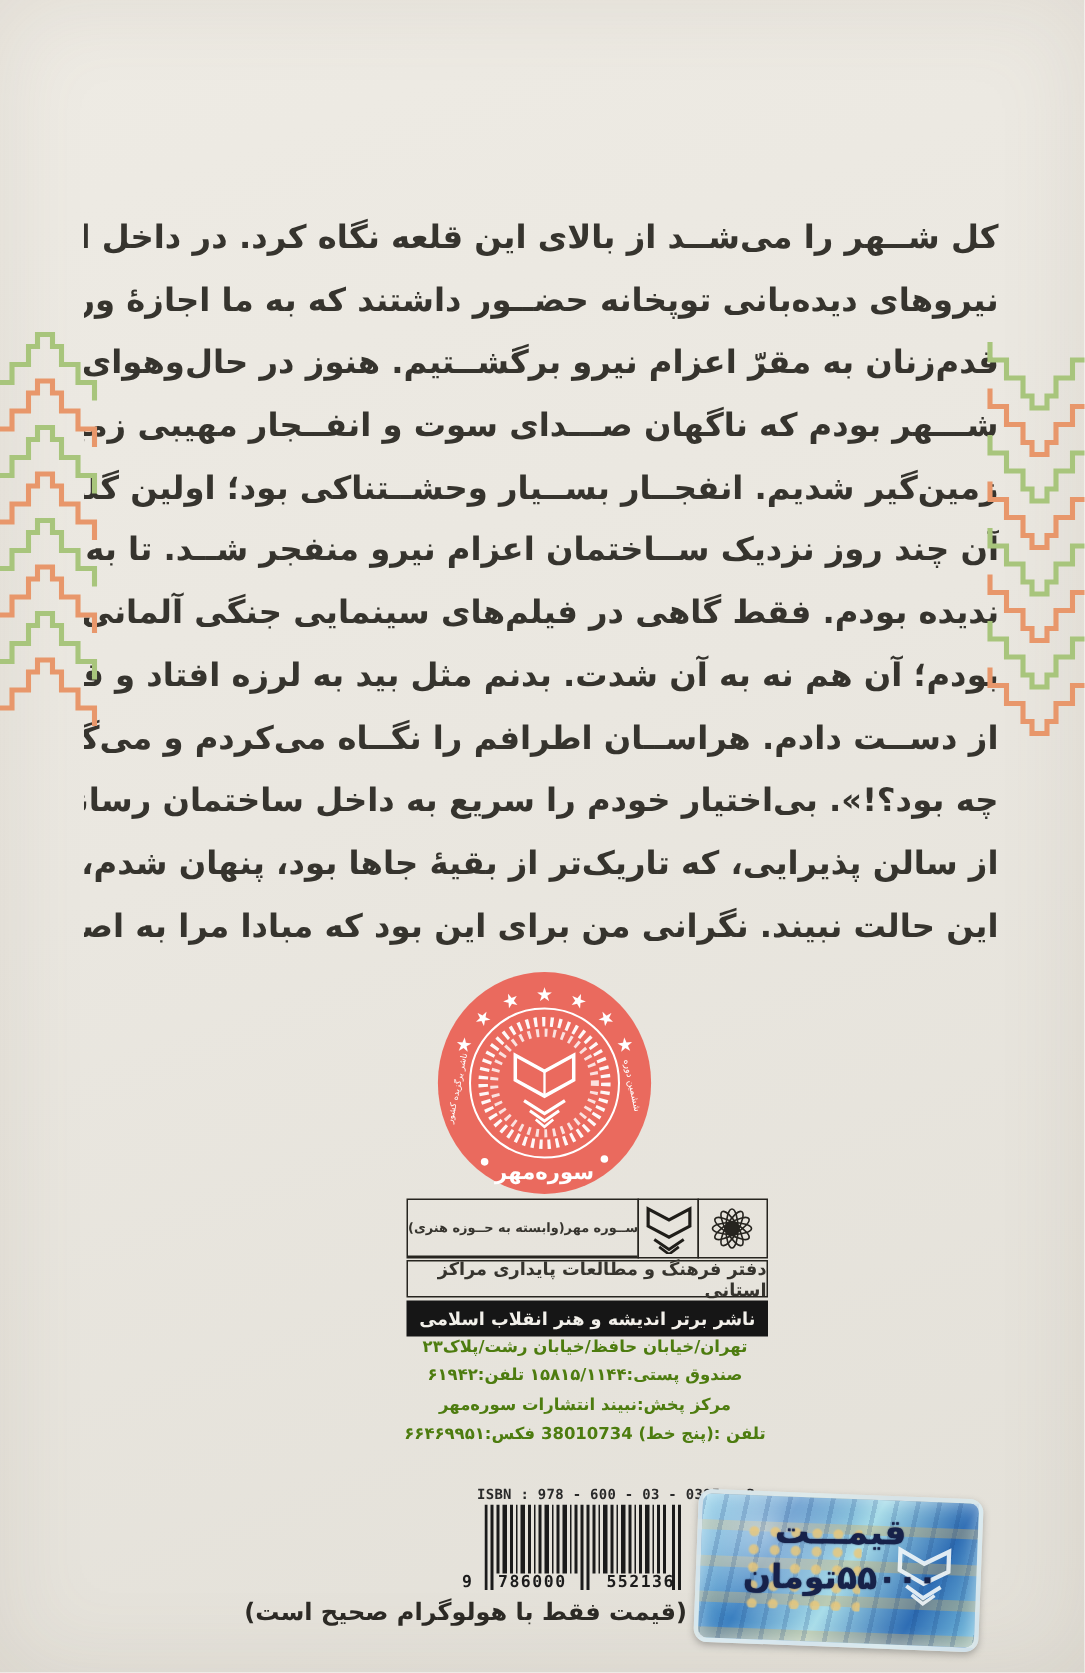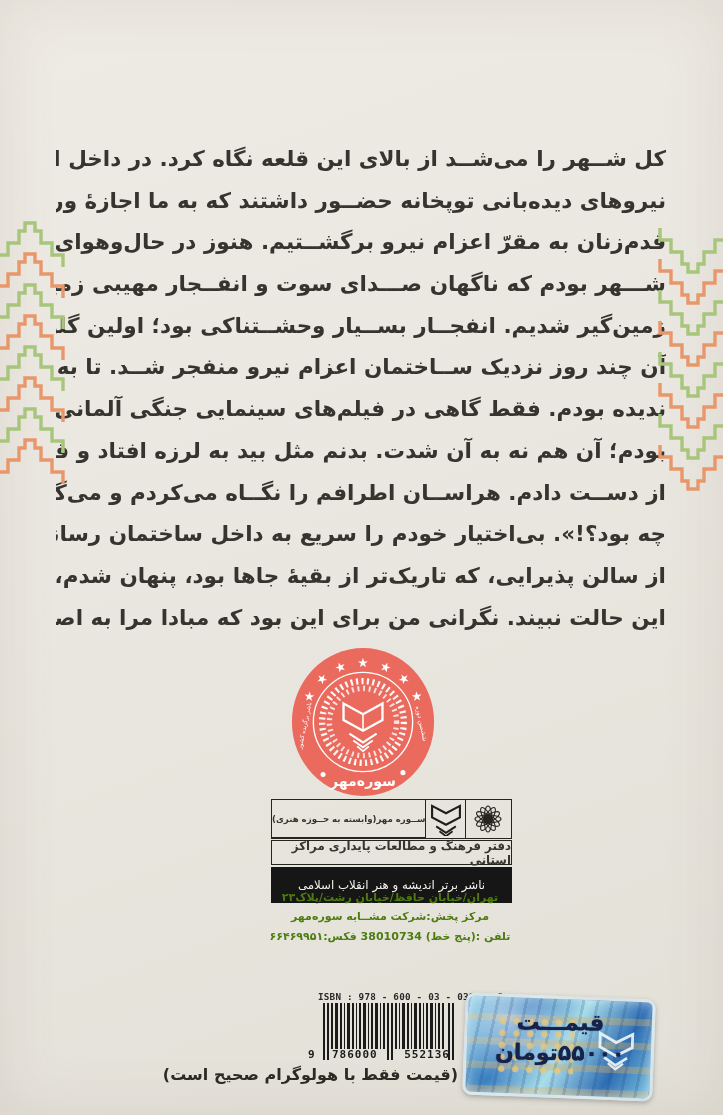--- a/index.html
+++ b/index.html
@@ -43,22 +43,22 @@
   .pub-row1{display:flex;height:40px;}
   .pub-cell{border:1.5px solid #26241f;background:transparent;}
   .pub-flower{width:56px;display:flex;align-items:center;justify-content:center;}
   .pub-book{width:49px;margin-right:-1.5px;display:flex;align-items:center;justify-content:center;}
   .pub-text{flex:1;margin-right:-1.5px;display:flex;flex-direction:row;}
   .pub-text div{flex:1;display:flex;align-items:center;justify-content:center;
     font-size:8.6px;font-weight:bold;white-space:nowrap;}
   .pub-text div:first-child{border-bottom:1.2px solid #26241f;}
   .pub-row2{margin-top:1px;border:1.5px solid #26241f;height:25px;display:flex;
     align-items:center;justify-content:center;font-size:11.8px;font-weight:bold;}
-  .pub-row3{margin-top:2px;background:var(--black);color:#f2f0ea;height:36px;display:flex;
-    align-items:center;justify-content:center;font-size:11.8px;font-weight:normal;}
+  .pub-row3{margin-top:2px;background:var(--black);color:#f2f0ea;height:24px;display:flex;
+    align-items:center;justify-content:center;font-size:11.8px;font-weight:bold;}
 
   
   .addr{position:absolute;left:160px;top:888px;width:460px;direction:rtl;text-align:center;
     font-size:11px;font-weight:bold;color:#4d7c0f;}
   .addr .aline{line-height:19.4px;white-space:nowrap;}
 
   
   .bc{position:absolute;left:318px;top:991px;width:140px;text-align:center;}
   .bc-isbn{font-family:"DejaVu Sans Mono",monospace;font-size:9.3px;letter-spacing:.2px;
     color:#2a2a2a;white-space:nowrap;font-weight:bold;}
@@ -213,21 +213,22 @@
       <div class="pub-cell pub-text">
         <div>ســوره مهر(وابسته به حــوزه هنری)</div>
       </div>
     </div>
     <div class="pub-row2">دفتر فرهنگ و مطالعات پایداری مراکز استانی</div>
     <div class="pub-row3">ناشر برتر اندیشه و هنر انقلاب اسلامی</div>
   </div>
 
   <div class="addr">
     <div class="aline">تهران/خیابان حافظ/خیابان رشت/پلاک۲۳</div>
-    <div class="aline">مرکز پخش:شرکت مشــابه سوره‌مهر</div>
+    <div class="aline">صندوق پستی:۱۵۸۱۵/۱۱۴۴ تلفن:۶۱۹۴۲</div>
+    <div class="aline">مرکز پخش:نبیند انتشارات سوره‌مهر</div>
     <div class="aline">تلفن :(پنج خط) 38010734 فکس:۶۶۴۶۹۹۵۱</div>
   </div>
 
   <div class="bc">
     <div class="bc-isbn">ISBN : 978 - 600 - 03 - 0385 - 3</div>
     <svg class="bc-bars" width="131" height="58" viewBox="0 0 131 58">
       <g fill="#1b1b1b">
         <rect x="0" y="0" width="2" height="57"></rect>
           <rect x="4" y="0" width="2" height="57"></rect>
         <rect x="8" y="0" width="2" height="46"></rect>

